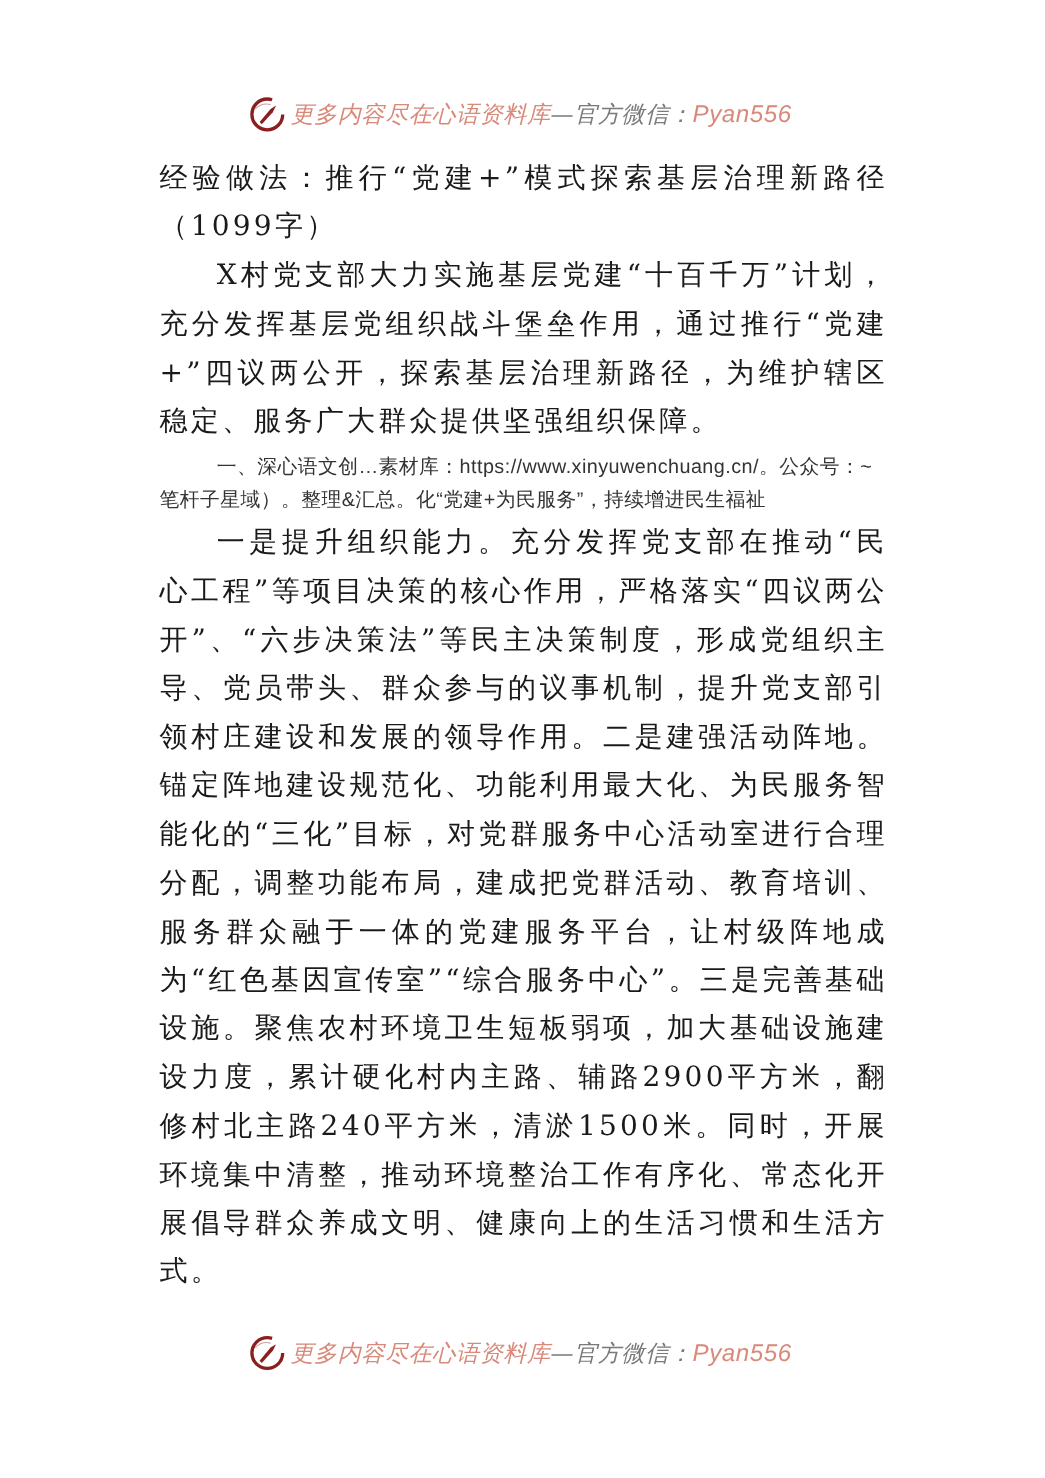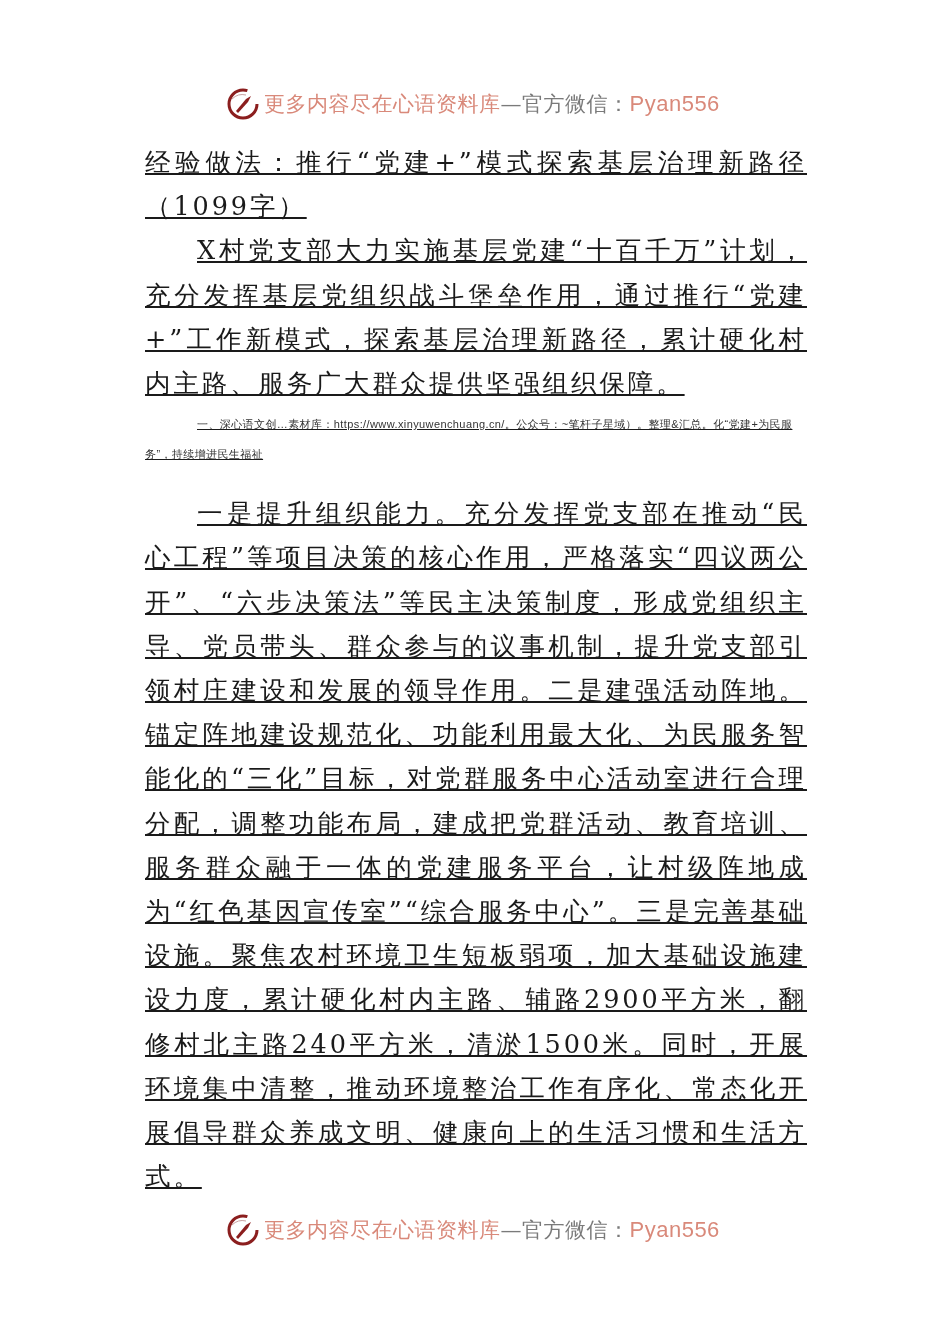--- a/index.html
+++ b/index.html
@@ -1,49 +1,49 @@
 <!DOCTYPE html>
 <html><head>
 <meta charset="utf-8">
 <style>
   html, body { margin:0; padding:0; background:#ffffff; }
   body { width:950px; height:1344px; position:relative; overflow:hidden;
          font-family:"DejaVu Serif", "Liberation Serif", serif; color:#1a1a1a; }
   .banner { position:absolute; left:226px; width:500px; height:40px;
-            display:flex; align-items:center; }
+            display:flex; align-items:center;font-style:italic; }
   .banner.top { top:84px; }
   .banner.bottom { top:1210px; }
   .logo { width:34px; height:34px; margin-right:4px; flex:none; }
   .banner-text { font-size:21px; color:#d9897a; letter-spacing:0.5px; white-space:nowrap;
                  font-family:"DejaVu Serif", serif; }
   .banner-text .gray { color:#7a7a7a; }
   .banner-text .latin { font-family:"Liberation Sans", sans-serif; color:#d9897a; font-size:22px; }
-  .page { position:absolute; left:145px; top:140px; width:662px;text-decoration:underline; }
+  .page { position:absolute; left:145px; top:140px; width:662px; }
   .p { font-size:25.5px; line-height:44.2px; margin:0; text-align:justify;
        letter-spacing:2.9px; text-align-last:left; }
   .p.indent { text-indent:52px; }
-  .note { font-size:11px; line-height:30px; margin:4px 0 22px 0;
+  .note { font-size:18px; line-height:30px; margin:4px 0 2px 0;
           font-family:"Liberation Sans","DejaVu Sans", sans-serif; color:#333;
           text-indent:52px; letter-spacing:0.4px; }
 </style>
 </head>
 <body>
 
 <div class="banner top">
   <svg class="logo" viewBox="0 0 34 34">
     <circle cx="17" cy="17" r="14" fill="none" stroke="#8b1e1e" stroke-width="3" stroke-dasharray="70 18"></circle>
     <path d="M10 24 L20 12 L25 9 L22 15 L12 26 Z" fill="#8b1e1e"></path>
     <path d="M6 12 Q12 6 20 8" fill="none" stroke="#c9a0a0" stroke-width="1"></path>
   </svg>
   <div class="banner-text"><span>更多内容尽在心语资料库</span><span class="gray">—</span><span class="gray">官方微信：</span><span class="latin">Pyan556</span></div>
 </div>
 
 <div class="page">
   <p class="p">经验做法：推行“党建+”模式探索基层治理新路径（1099字）</p>
-  <p class="p indent">X村党支部大力实施基层党建“十百千万”计划，充分发挥基层党组织战斗堡垒作用，通过推行“党建+”工作新模式，探索基层治理新路径，累计硬化村内主路、服务广大群众提供坚强组织保障。</p>
+  <p class="p indent">X村党支部大力实施基层党建“十百千万”计划，充分发挥基层党组织战斗堡垒作用，通过推行“党建+”四议两公开，探索基层治理新路径，为维护辖区稳定、服务广大群众提供坚强组织保障。</p>
   <p class="note">一、深心语文创…素材库：https://www.xinyuwenchuang.cn/。公众号：~笔杆子星域）。整理&amp;汇总。化“党建+为民服务”，持续增进民生福祉</p>
   <p class="p indent">一是提升组织能力。充分发挥党支部在推动“民心工程”等项目决策的核心作用，严格落实“四议两公开”、“六步决策法”等民主决策制度，形成党组织主导、党员带头、群众参与的议事机制，提升党支部引领村庄建设和发展的领导作用。二是建强活动阵地。锚定阵地建设规范化、功能利用最大化、为民服务智能化的“三化”目标，对党群服务中心活动室进行合理分配，调整功能布局，建成把党群活动、教育培训、服务群众融于一体的党建服务平台，让村级阵地成为“红色基因宣传室”“综合服务中心”。三是完善基础设施。聚焦农村环境卫生短板弱项，加大基础设施建设力度，累计硬化村内主路、辅路2900平方米，翻修村北主路240平方米，清淤1500米。同时，开展环境集中清整，推动环境整治工作有序化、常态化开展倡导群众养成文明、健康向上的生活习惯和生活方式。</p>
 </div>
 
 <div class="banner bottom">
   <svg class="logo" viewBox="0 0 34 34">
     <circle cx="17" cy="17" r="14" fill="none" stroke="#8b1e1e" stroke-width="3" stroke-dasharray="70 18"></circle>
     <path d="M10 24 L20 12 L25 9 L22 15 L12 26 Z" fill="#8b1e1e"></path>
     <path d="M6 12 Q12 6 20 8" fill="none" stroke="#c9a0a0" stroke-width="1"></path>
   </svg>

